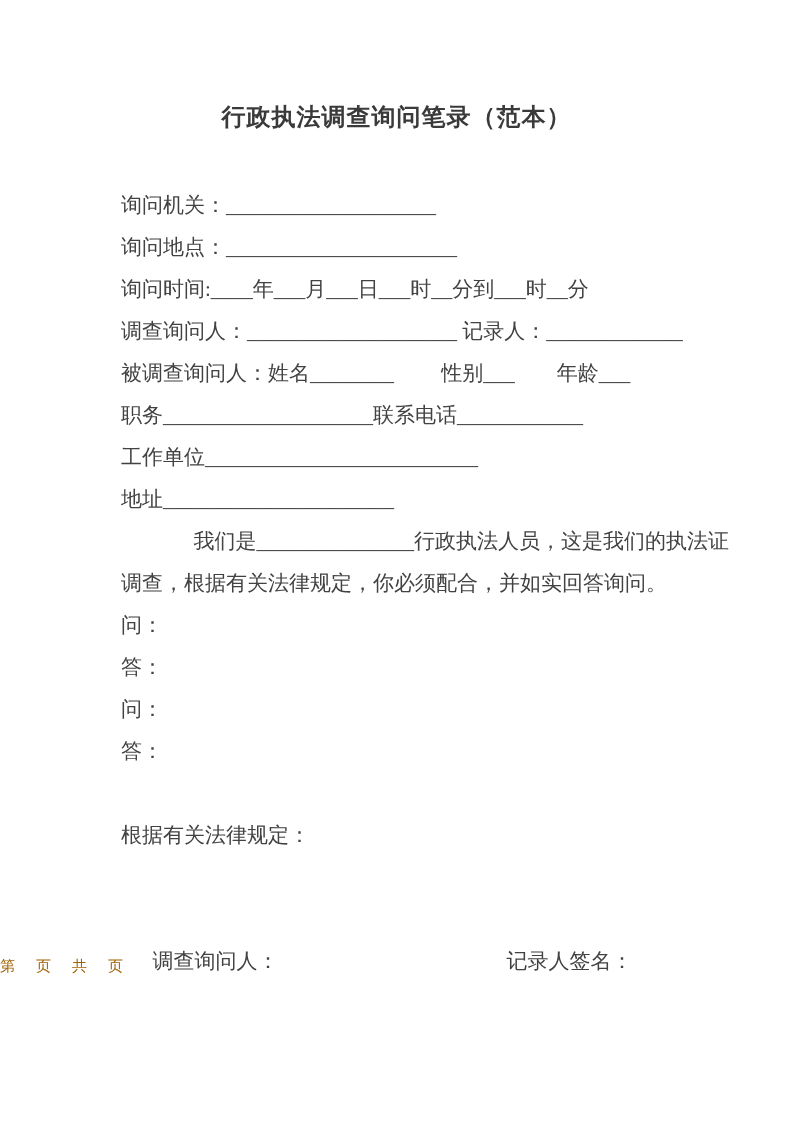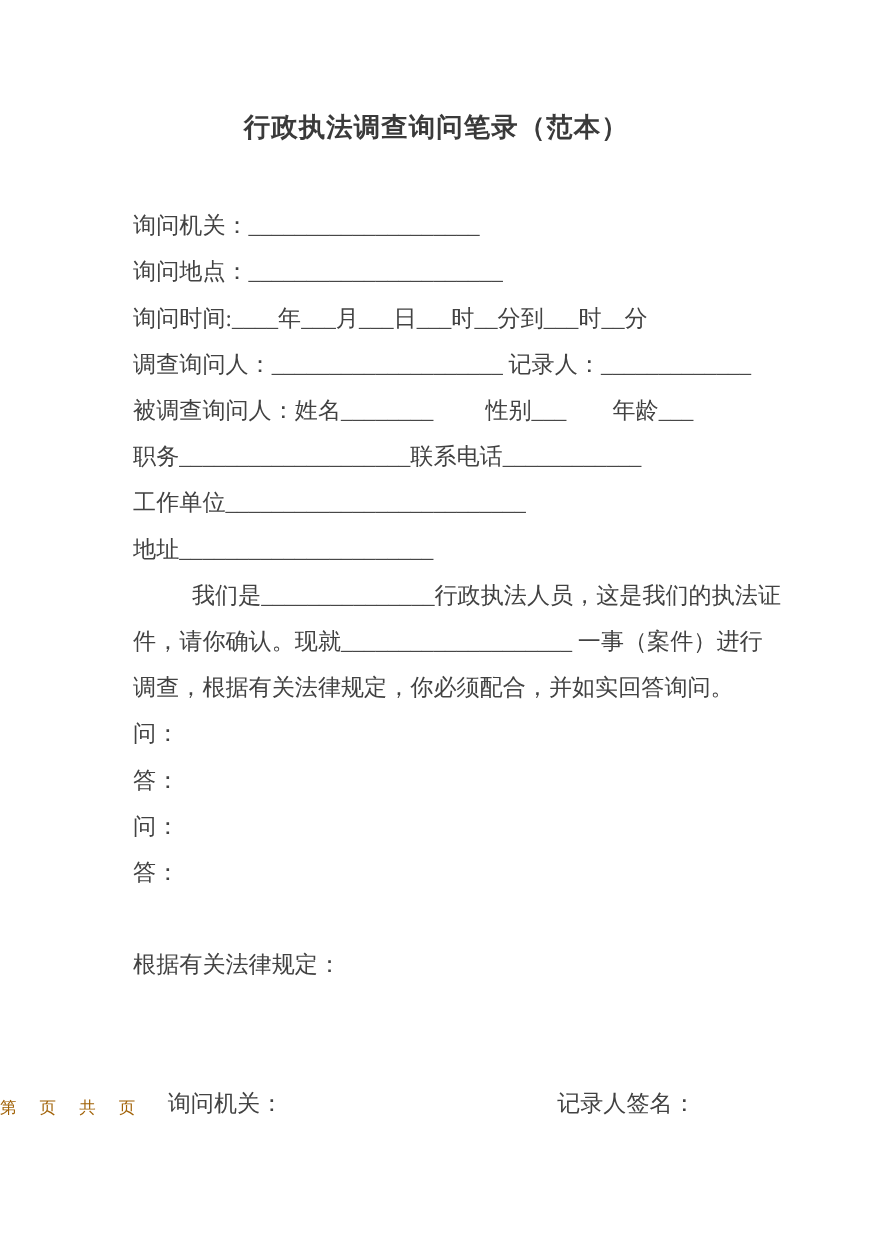--- a/index.html
+++ b/index.html
@@ -23,21 +23,21 @@
     text-align: center;
     font-size: 24px;
     line-height: 28px;
     font-weight: bold;
     color: #3a3a3a;
     letter-spacing: 1px;
   }
   .content {
     margin-top: 53px;
     padding-left: 121px;
-    padding-right: 83px;
+    padding-right: 64px;
     font-size: 21px;
   }
   .line {
     line-height: 42px;
     height: 42px;
     white-space: pre;
     letter-spacing: 0;
   }
   .indented {
     text-indent: 42px;
@@ -72,36 +72,35 @@
     <div class="line">询问机关：____________________</div>
     <div class="line">询问地点：______________________</div>
     <div class="line">询问时间:____年___月___日___时__分到___时__分</div>
     <div class="line">调查询问人：____________________ 记录人：_____________</div>
     <div class="line">被调查询问人：姓名________　　 性别___　　年龄___</div>
     <div class="line">职务____________________联系电话____________</div>
     <div class="line">工作单位__________________________</div>
     <div class="line">地址______________________</div>
 
     <div class="line indented">我们是_______________行政执法人员，这是我们的执法证</div>
-    <div class="line">件，请你确认。现就____________________ 一事（案件）进行</div>
     <div class="line">调查，根据有关法律规定，你必须配合，并如实回答询问。</div>
 
 
     <div class="line">问：</div>
     <div class="line">答：</div>
     <div class="line">问：</div>
     <div class="line">答：</div>
 
     <div class="line spacer"></div>
 
     <div class="line">根据有关法律规定：</div>
 
     <div class="line spacer"></div>
 
     <div class="line">
-      <span class="sig-left">询问机关：</span><span>记录人签名：</span>
+      <span class="sig-left">调查询问人：</span><span>记录人签名：</span>
     </div>
 
   </div>
 
   <div class="footer">第　页　共　页</div>
 
 </div>
 
 </body></html>

